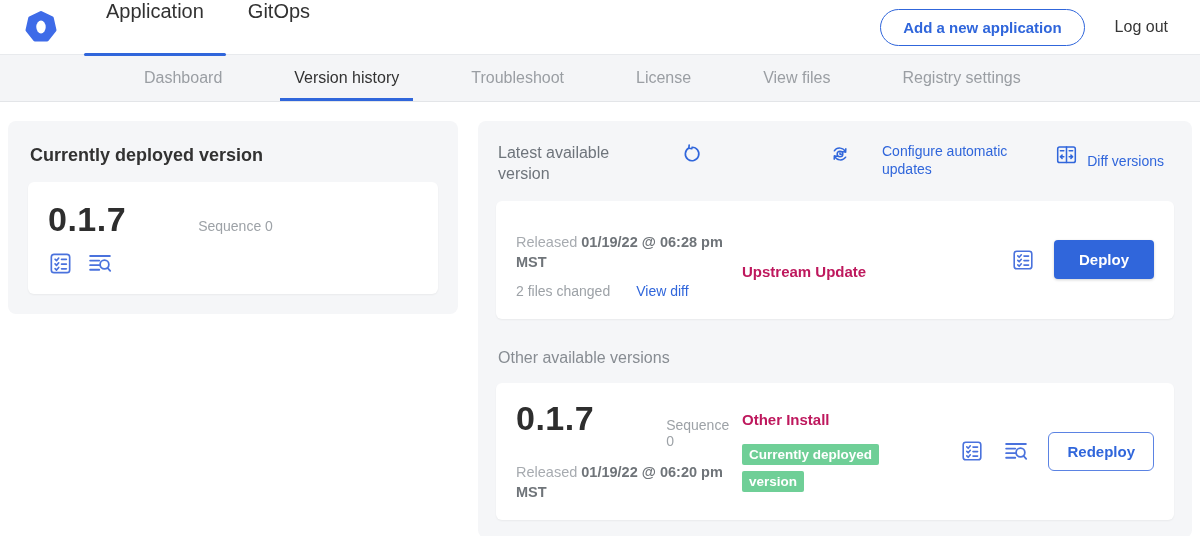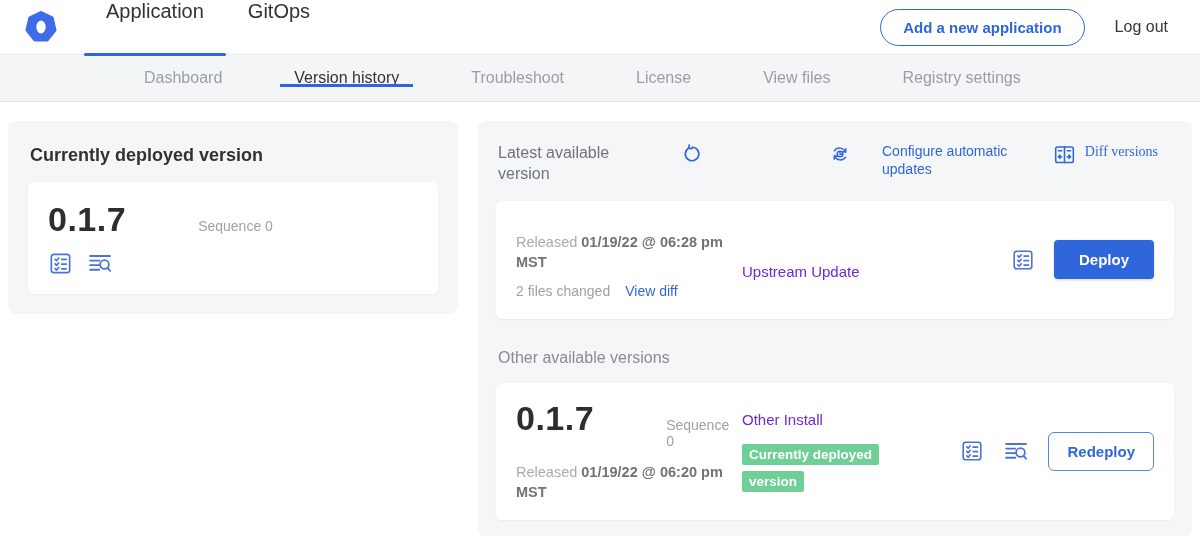--- a/index.html
+++ b/index.html
@@ -34,21 +34,21 @@
     background:#fff; border:1px solid #3066db; color:#3066db;
     border-radius:19px; padding:9px 22px;
     font-size:15px; font-weight:700; font-family:inherit; cursor:pointer;
     white-space:nowrap;
   }
   .logout { margin:0 6px 0 30px; font-size:16px; color:#363636; cursor:pointer; white-space:nowrap; }
 
   
   .subnav {
     height:47px; background:#f4f5f7; border-bottom:1px solid #e3e5e8;
-    display:flex; padding-left:142px;align-items:center;
+    display:flex; padding-left:142px;
   }
   .subnav-tab {
     display:flex; align-items:center; padding:0 2px; margin-right:68px;
     font-size:16px; color:#9a9ea3; position:relative; cursor:pointer; white-space:nowrap;
   }
   .subnav-tab.active { color:#323232; font-weight:500; }
   .subnav-tab.active::after {
     content:""; position:absolute; left:-12px; right:-12px; bottom:0;
     height:3px; background:#3066db;
   }
@@ -71,29 +71,29 @@
   .right-panel { flex:1; padding:20px 18px 18px; min-height:408px; }
   .right-header { display:flex; align-items:flex-start; padding:2px 2px 0; }
   .right-title { width:150px; font-size:16px; color:#6e747b; line-height:1.3; }
   .hdr-link {
     display:flex; gap:9px; align-items:flex-start;
     color:#3066db; font-size:14px; font-weight:500; line-height:1.25; cursor:pointer;
   }
   .hdr-link svg { flex:none; margin-top:1px; }
   .link-check { margin-left:34px; width:106px; }
   .link-auto  { margin-left:42px; width:196px;gap:32px; }
-  .link-diff  { margin-left:auto; align-items:flex-start; margin-right:14px;font-family:Liberation Serif, serif; }
+  .link-diff  { margin-left:auto; align-items:flex-end; margin-right:8px; }
 
   .ver-card { display:flex; align-items:flex-start; padding:18px 20px; margin-top:16px; min-height:118px; }
   .ver-card .left-col { width:220px; }
   .released-line { margin-top:13px; font-size:14.5px; line-height:1.4; color:#a7abb0; max-width:218px; }
   .released-line strong { color:#6f7479; font-weight:700; }
-  .files-row { margin-top:11px; font-size:14px; color:#9da2a7; display:flex; gap:15px; }
+  .files-row { margin-top:11px; font-size:14px; color:#9da2a7; display:flex; gap:26px; }
   .view-diff { color:#3066db; font-weight:500; cursor:pointer; }
-  .source-col { font-size:15px; font-weight:400; color:#6d28d9; margin-left:6px; }
+  .source-col { font-size:15px; font-weight:700; color:#be185d; margin-left:6px; }
   .source-top-offset { margin-top:44px; }
   .source-small-offset { margin-top:10px; }
   .badge-wrap { margin-top:12px; width:152px; line-height:1.7; }
   .badge {
     display:inline; background:#6fcf97; color:#ffffff;
     font-size:13.5px; font-weight:600; padding:3px 7px; border-radius:2px;
     -webkit-box-decoration-break:clone; box-decoration-break:clone;
   }
   .controls { margin-left:auto; display:flex; align-items:center; gap:19px; align-self:center; }
   .deploy-btn {

